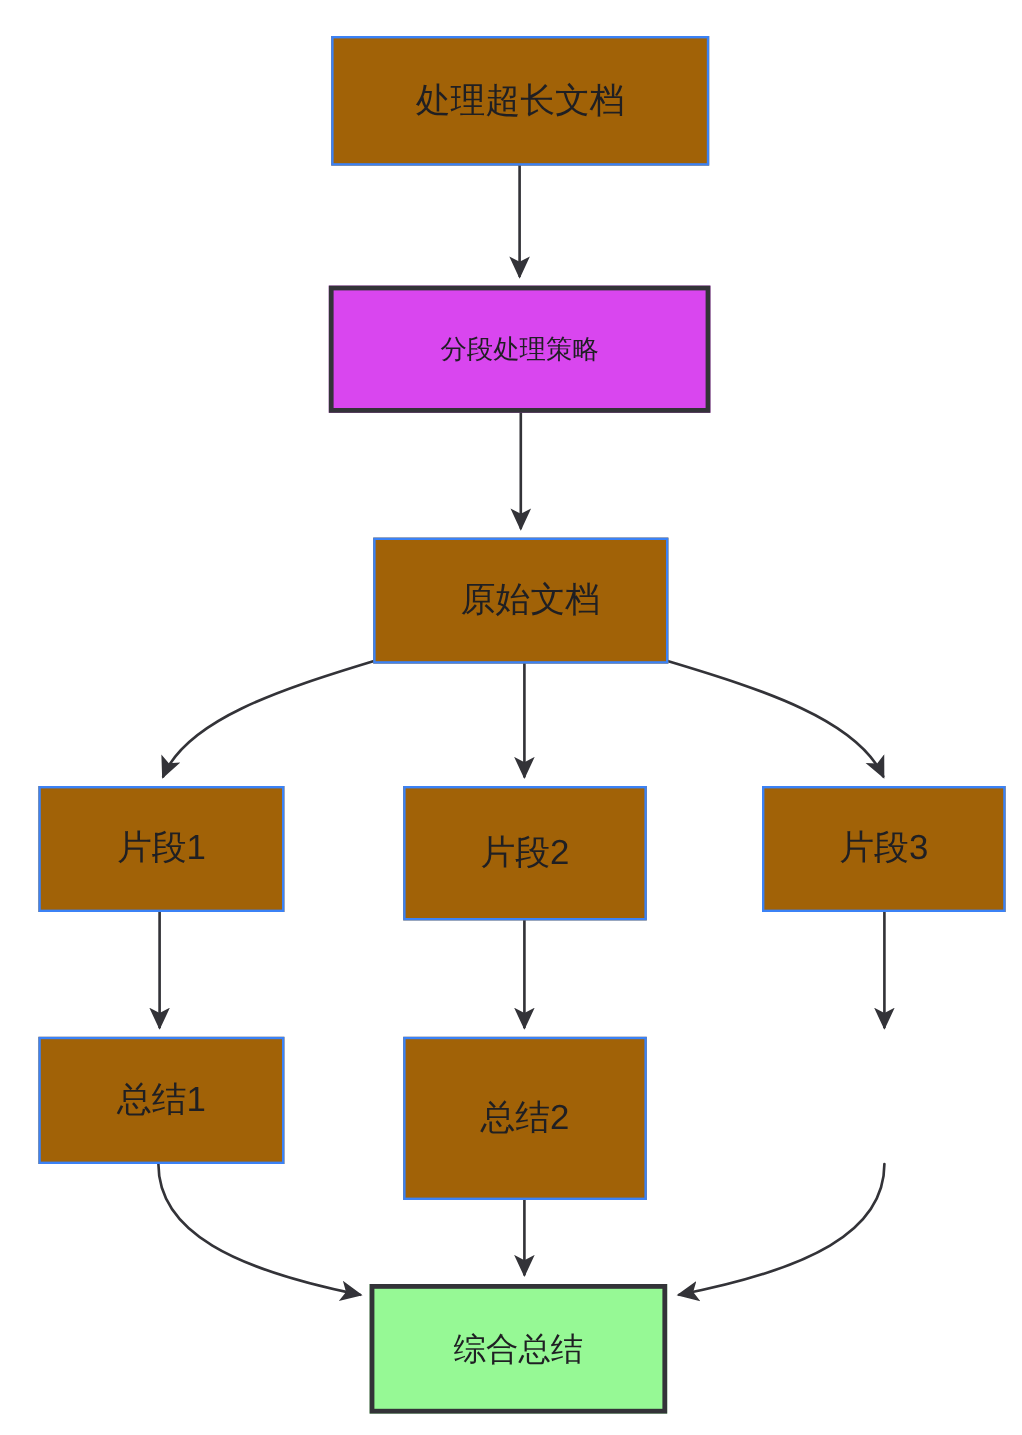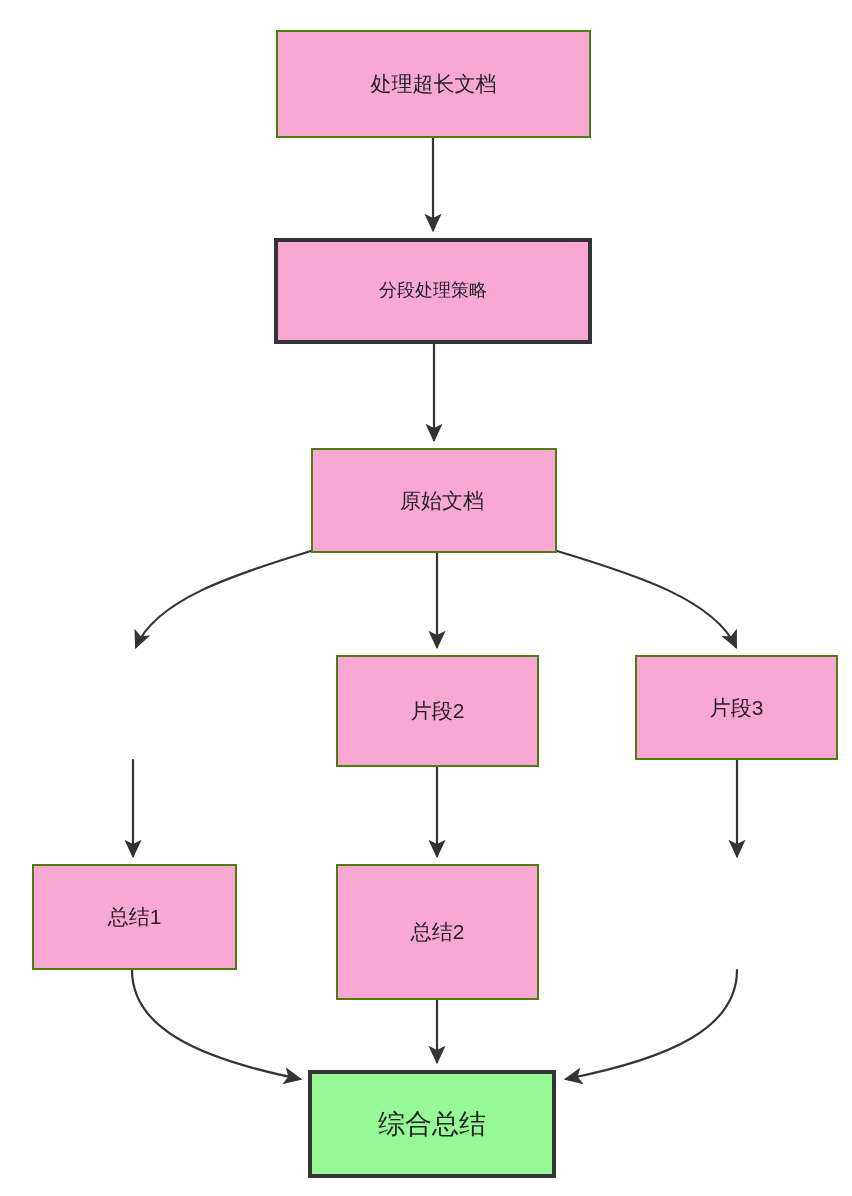--- a/index.html
+++ b/index.html
@@ -37,29 +37,29 @@
     color: #1f1f23;
     z-index: 2;
   }
   .node-label {
     display: block;
     padding: 0 6px;
     white-space: nowrap;
   }
   
   .n-default {
-    background: #f9a8d4;
-    border: 2px solid #4d7c0f;
-    font-size: 21px;
+    background: #a16207;
+    border: 2px solid #3b82f6;
+    font-size: 29px;
   }
   
   .n-strategy {
-    background: #f9a8d4;
+    background: #d946ef;
     border: 4px solid #333338;
-    font-size: 18px;
+    font-size: 22px;
   }
   
   .n-final {
     background: #96f995;
     border: 4px solid #333338;
     font-size: 27px;
   }
 </style>
 </head>
 <body>
@@ -92,20 +92,23 @@
   </div>
 
   <div class="node n-strategy" style="left: 274px; top: 238px; width: 318px; height: 106px;">
     <span class="node-label">分段处理策略</span>
   </div>
 
   <div class="node n-default" style="left: 311px; top: 448px; width: 246px; height: 105px; padding-left: 16px;">
     <span class="node-label">原始文档</span>
   </div>
 
+  <div class="node n-default" style="left: 32px; top: 655px; width: 205px; height: 105px;">
+    <span class="node-label">片段1</span>
+  </div>
 
   <div class="node n-default" style="left: 336px; top: 655px; width: 203px; height: 112px;">
     <span class="node-label">片段2</span>
   </div>
 
   <div class="node n-default" style="left: 635px; top: 655px; width: 203px; height: 105px; align-items: center;">
     <span class="node-label">片段3</span>
   </div>
 
   <div class="node n-default" style="left: 32px; top: 864px; width: 205px; height: 106px;">

